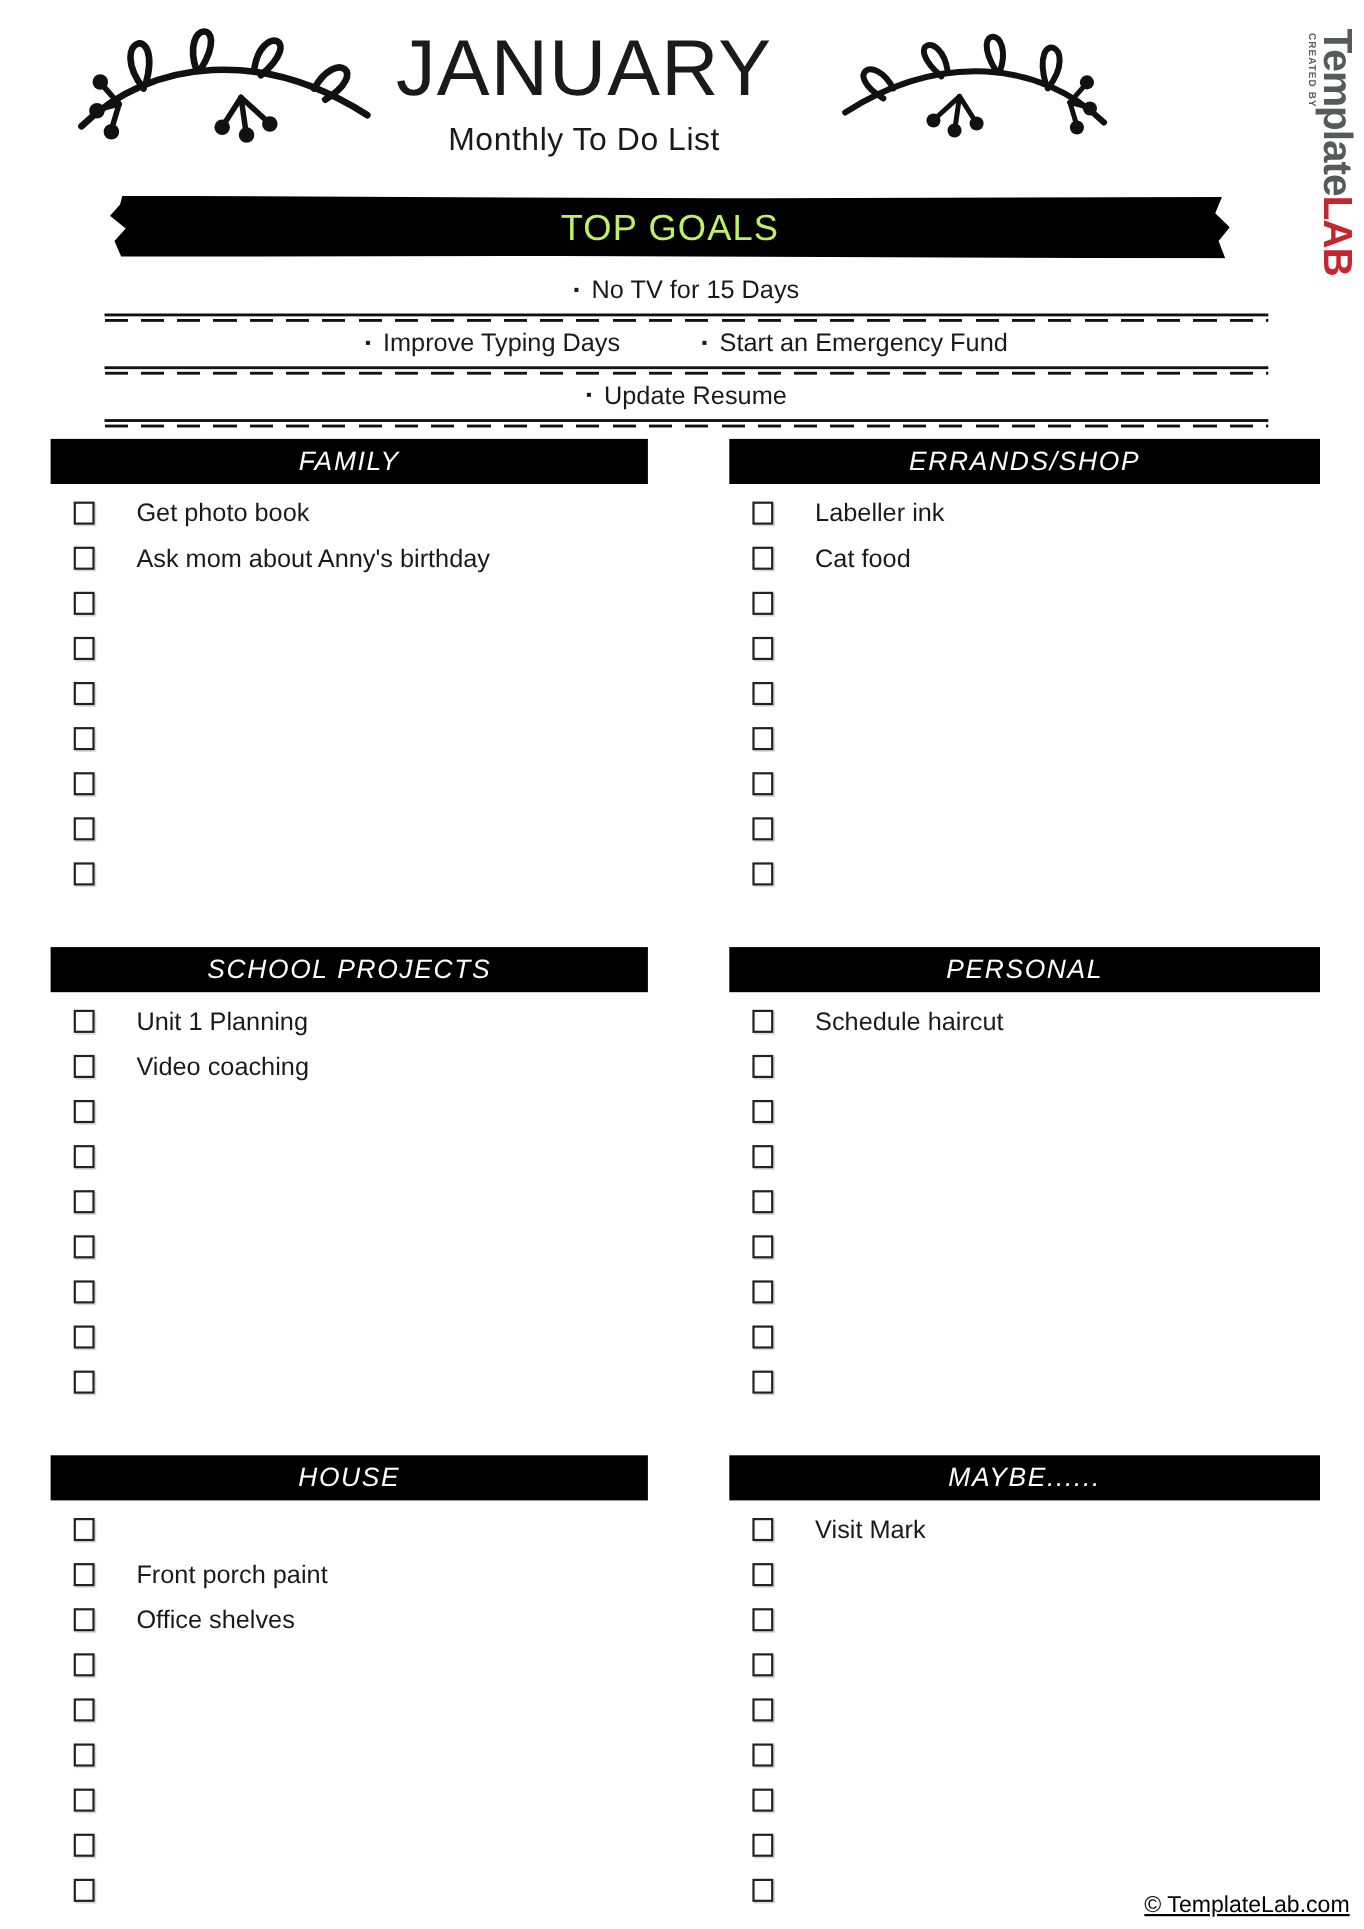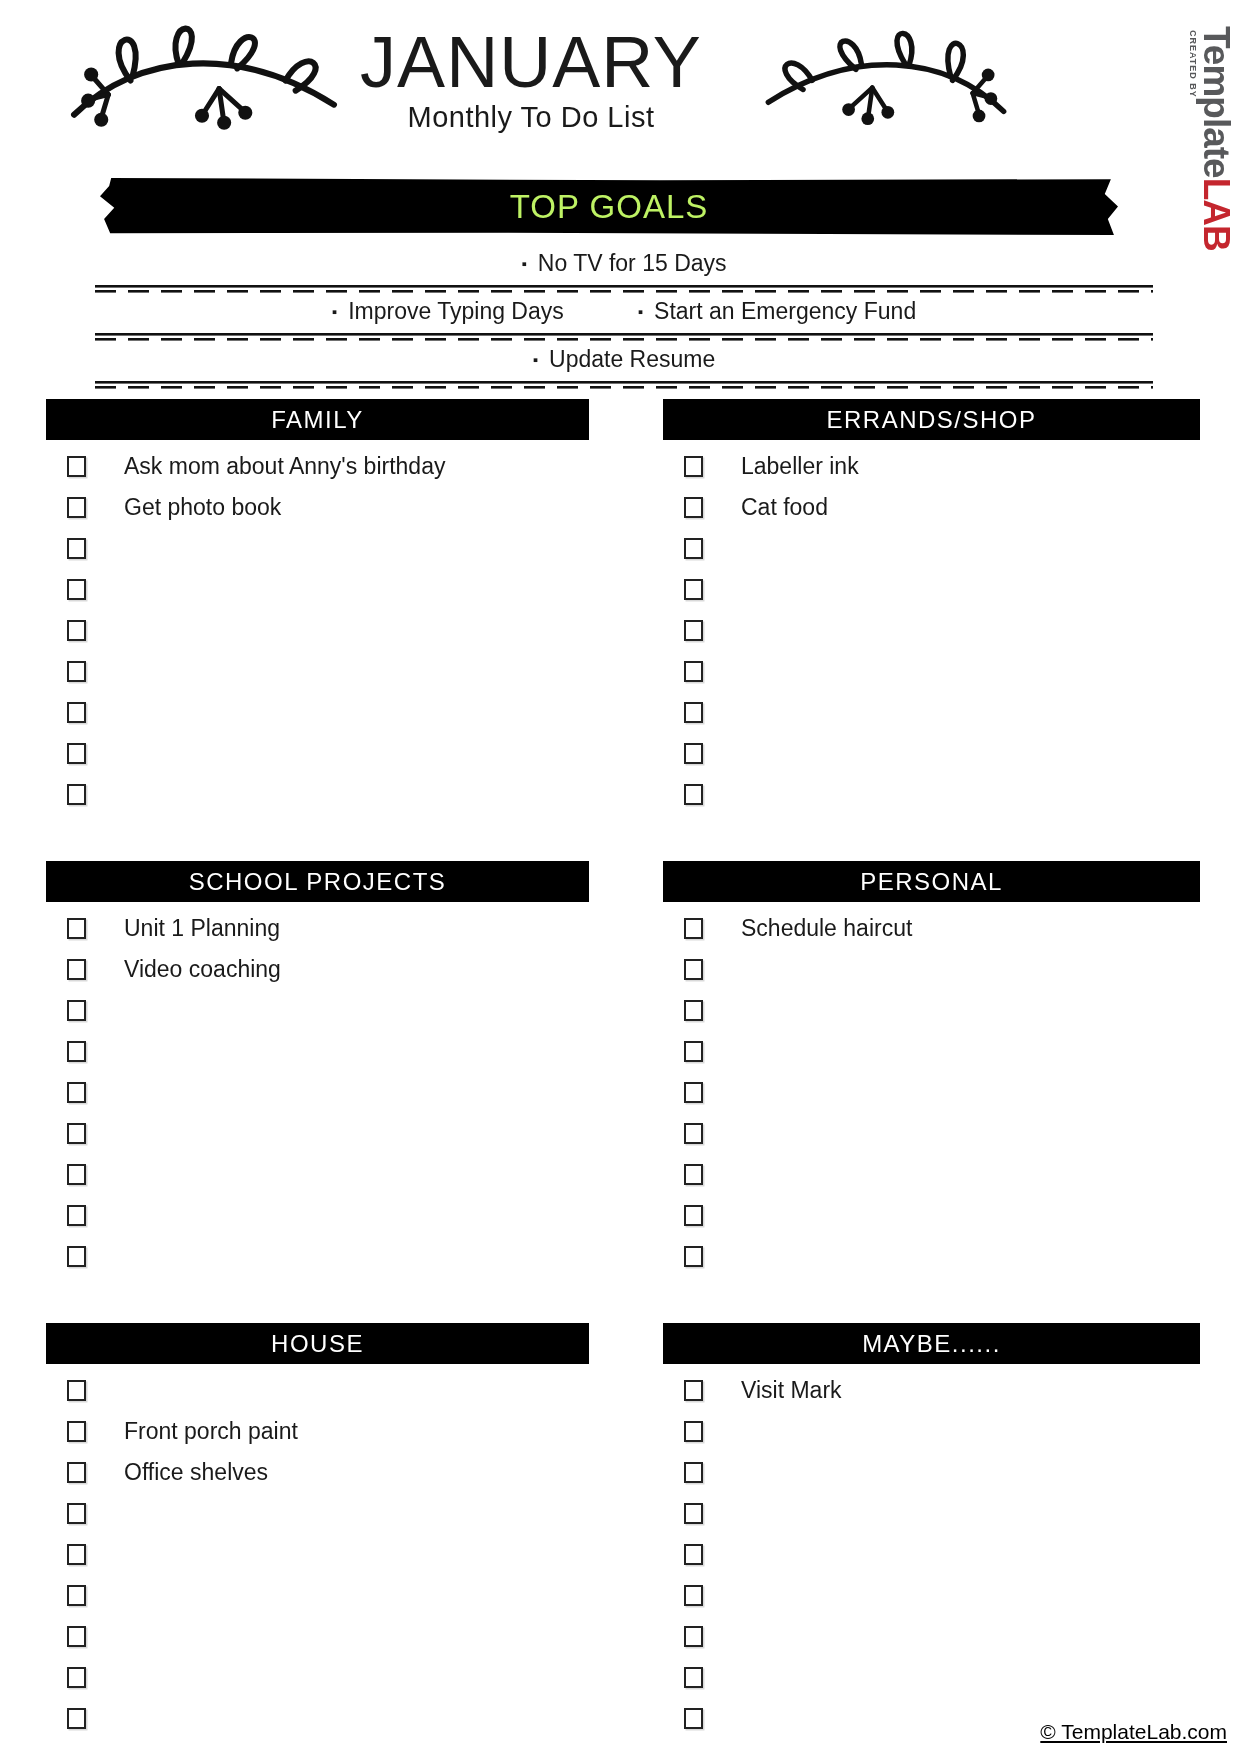--- a/index.html
+++ b/index.html
@@ -7,21 +7,21 @@
     width:1240px;height:1754px;position:relative;overflow:hidden;
     color:#1a1a1a;font-family:"Liberation Sans", sans-serif;
   }
   
   .header{position:relative;height:172px;}
   .branch{position:absolute;}
   .branch-left{left:68px;top:16px;width:272px;height:126px;}
   .branch-right{left:760px;top:22px;width:252px;height:114px;transform:scaleX(-1);}
   .title-block{position:absolute;left:0;top:26px;width:1062px;text-align:center;}
   .month{font-size:72px;font-weight:400;line-height:1;letter-spacing:1px;}
-  .subtitle{font-size:29px;margin-top:3px;letter-spacing:.5px;}
+  .subtitle{font-size:29px;margin-top:13px;letter-spacing:.5px;}
   .logo{position:absolute;top:26px;right:5px;display:flex;align-items:flex-start;}
   .logo-created{writing-mode:vertical-rl;font-size:9px;font-weight:bold;color:#58595b;letter-spacing:1px;margin-top:4px;}
   .logo-brand{writing-mode:vertical-rl;font-size:37px;font-weight:bold;line-height:1;letter-spacing:-1px;}
   .logo-gray{color:#58595b;}
   .logo-red{color:#c4262e;}
   
   .banner{
     margin:6px 0 0 100px;width:1018px;height:57px;background:#000;
     clip-path:polygon(1.1% 0%,55% 4%,99.3% 2%,98.7% 28%,100% 50%,99% 72%,99.6% 100%,40% 96%,1% 97%,.4% 72%,1.4% 52%,0% 32%,.9% 14%);
   }
@@ -32,21 +32,21 @@
   .goal{display:flex;align-items:center;gap:11px;}
   .bullet{font-size:15px;line-height:1;}
   .goal-sep{
     height:8px;
     background:
       linear-gradient(#111,#111) top left/100% 2.6px no-repeat,
       repeating-linear-gradient(90deg,#111 0 21px,transparent 21px 33px) bottom left/100% 2.6px no-repeat;
   }
   
   .sections{margin:10px 0 0 46px;display:grid;grid-template-columns:543px 537px;column-gap:74px;row-gap:46px;}
-  .section-header{background:#000;color:#fff;height:41px;line-height:41px;text-align:center;font-size:24px;letter-spacing:1.5px;}
+  .section-header{background:#000;color:#fff;height:41px;line-height:41px;text-align:center;font-size:24px;letter-spacing:1.5px;font-style:italic;}
   .rows{margin-top:6px;}
   .row{height:41px;display:flex;align-items:center;padding-left:21px;}
   .checkbox{width:19px;height:21px;border:2px solid #222;background:#fff;box-shadow:1.5px 1.5px 0 #d9d9d9;flex:none;box-sizing:border-box;}
   .task-label{margin-left:38px;font-size:23px;white-space:nowrap;}
   
   .footer{position:absolute;right:13px;bottom:10px;font-size:21px;font-weight:normal;text-decoration:underline;color:#000;}
 </style>
 </head>
 <body>
 
@@ -141,28 +141,28 @@
   </div>
   <div class="goal-sep"></div>
 </div>
 
 <div class="sections">
   <div class="section">
     <div class="section-header">FAMILY</div>
     <div class="rows">
         <div class="row">
           <span class="checkbox"></span>
+          <span class="task-label">Get photo book</span>
+        </div>
+        <div class="row">
+          <span class="checkbox"></span>
           <span class="task-label">Ask mom about Anny's birthday</span>
         </div>
         <div class="row">
           <span class="checkbox"></span>
-          <span class="task-label">Get photo book</span>
-        </div>
-        <div class="row">
-          <span class="checkbox"></span>
           <span class="task-label"></span>
         </div>
         <div class="row">
           <span class="checkbox"></span>
           <span class="task-label"></span>
         </div>
         <div class="row">
           <span class="checkbox"></span>
           <span class="task-label"></span>
         </div>

